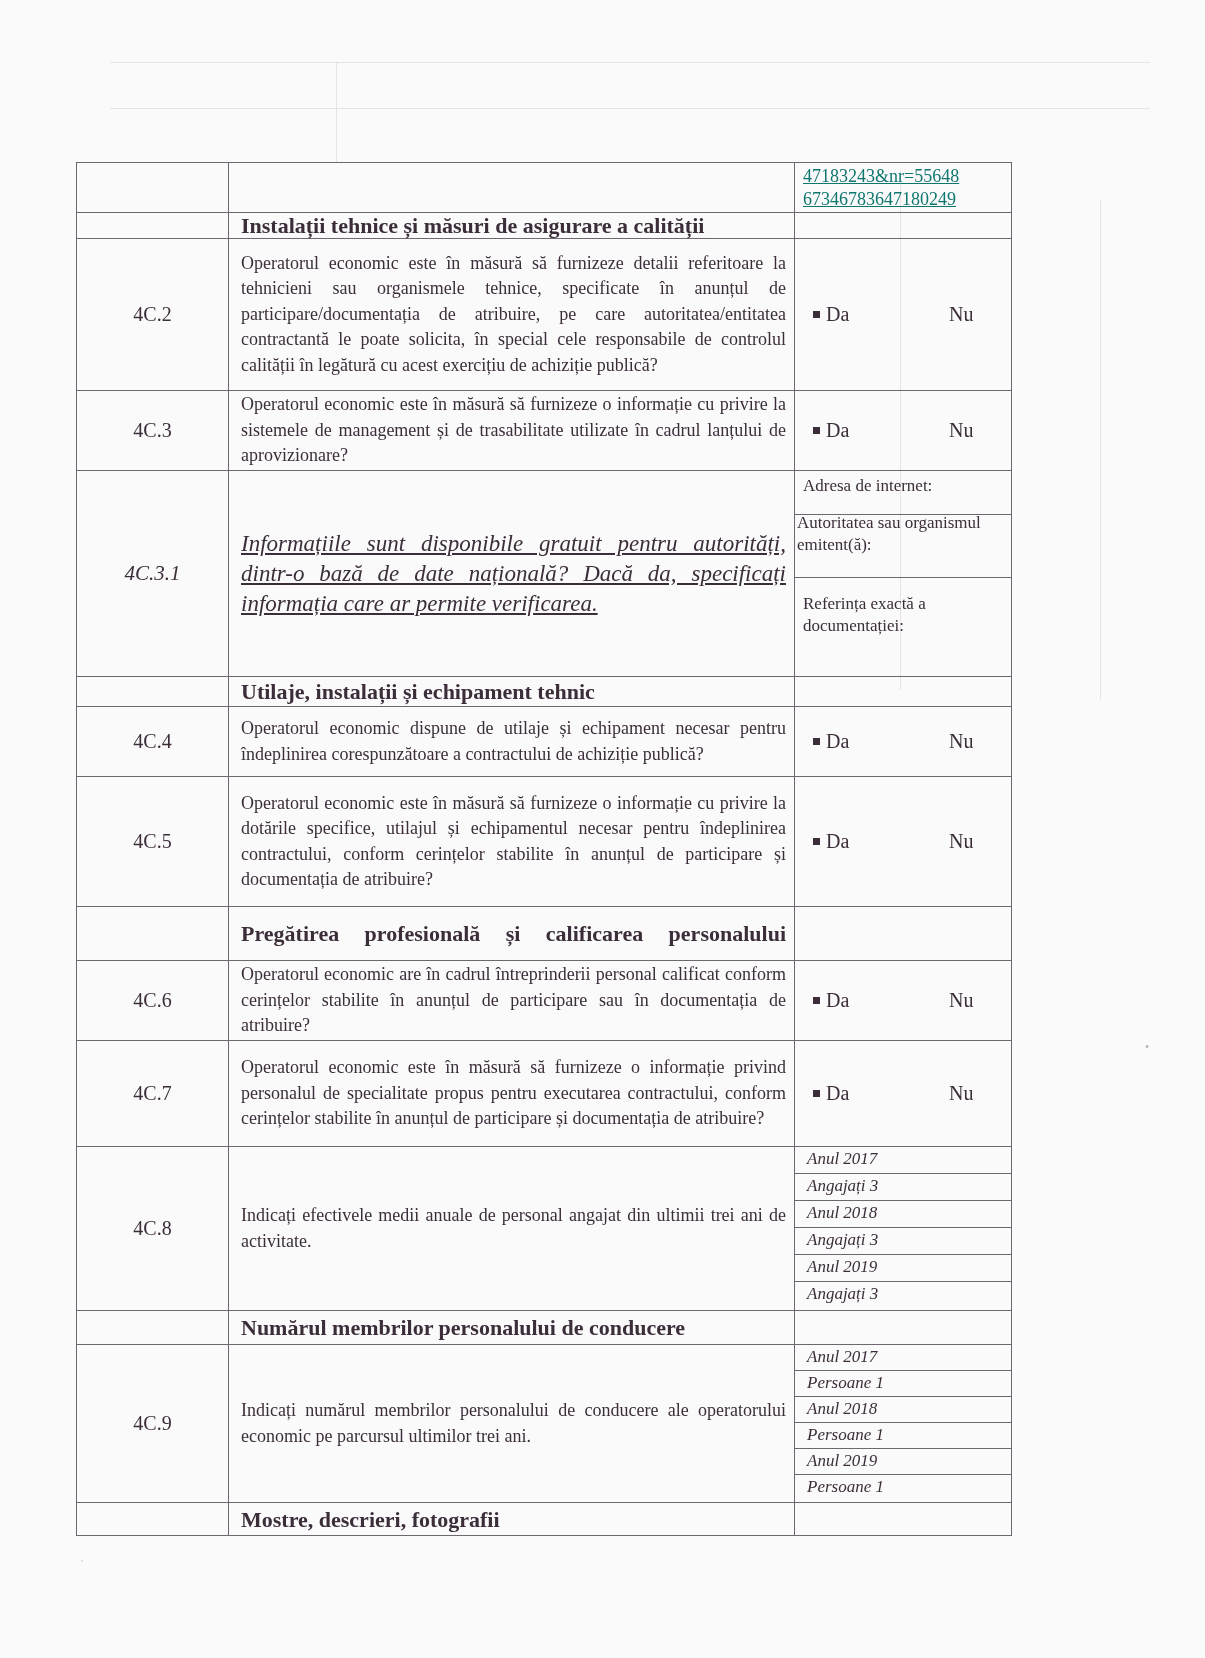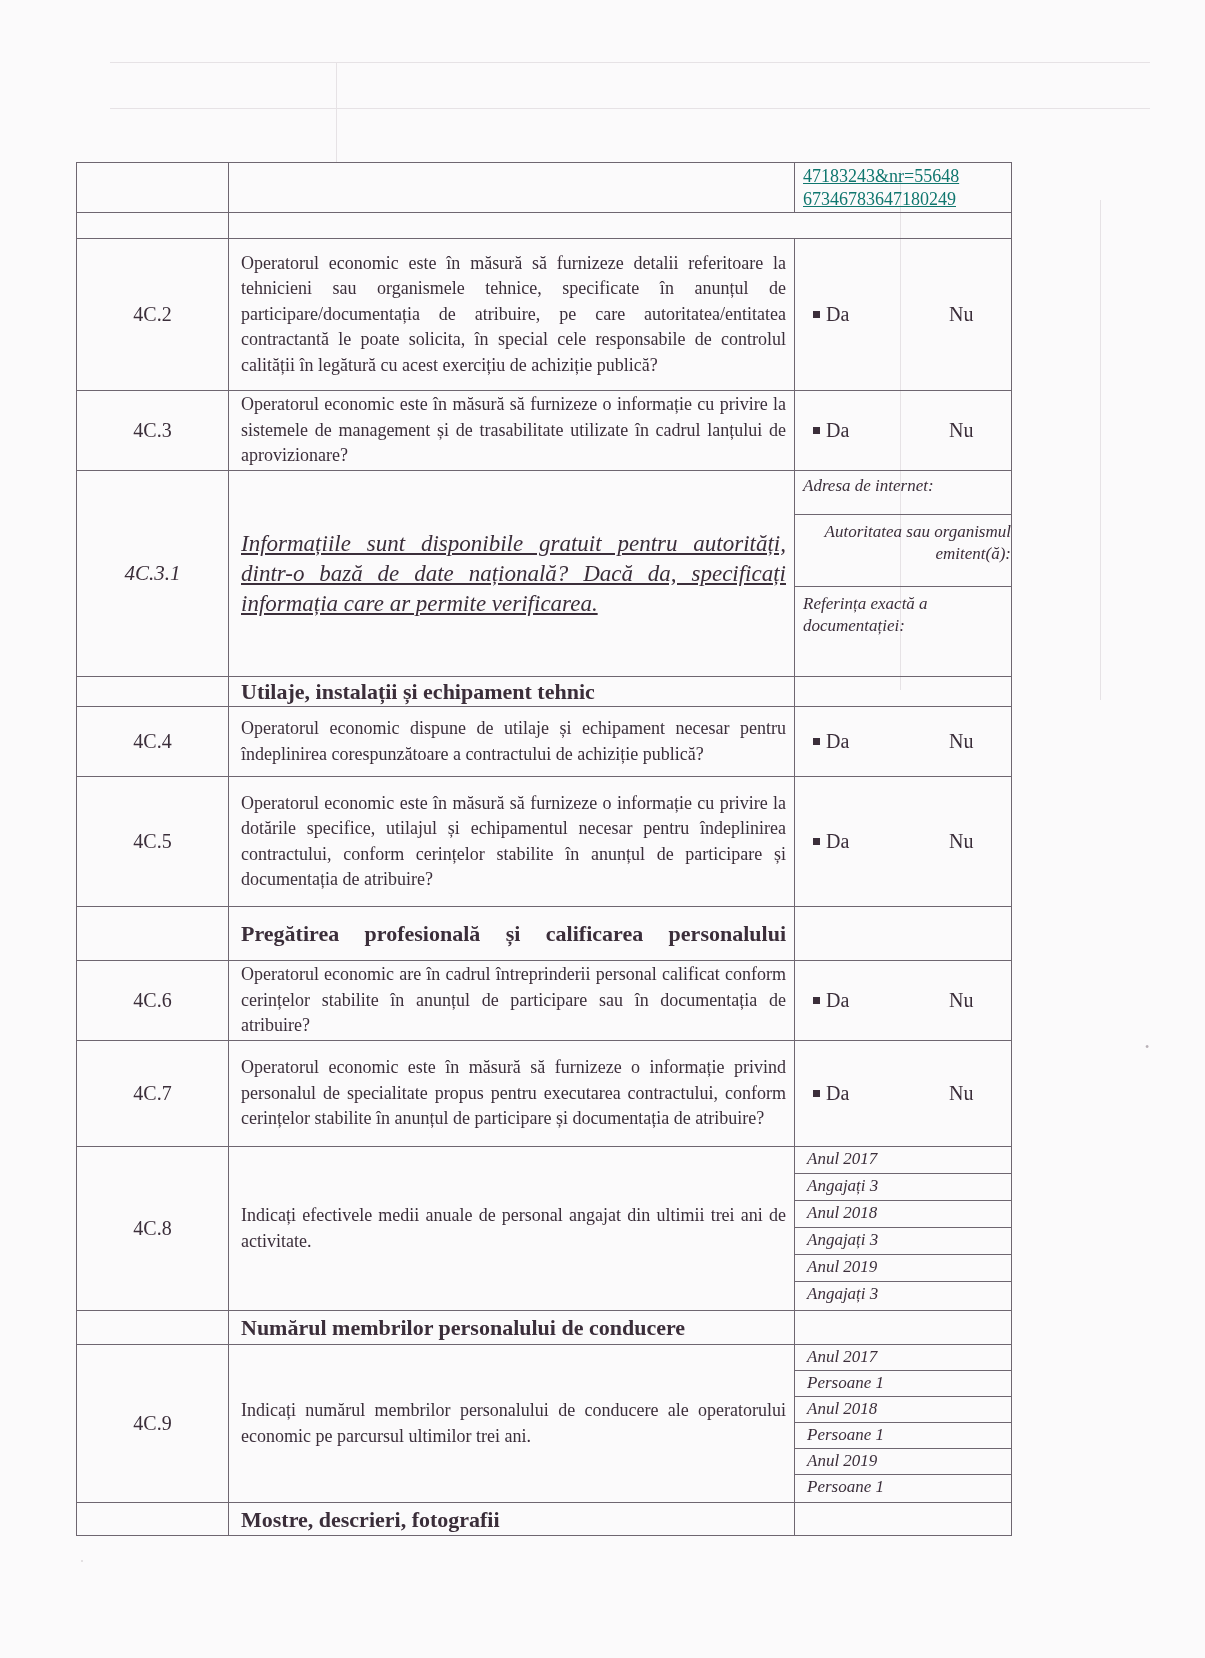--- a/index.html
+++ b/index.html
@@ -23,21 +23,21 @@
   .sec { font-size: 22px; font-weight: bold; line-height: 27px; width: 100%; }
   .sec.just { text-align: justify; text-align-last: justify; }
   .ital { font-style: italic; font-size: 23px; line-height: 30px; text-align: justify; text-align-last: left; text-decoration: underline; }
   .dn { position: absolute; top: 0; bottom: 0; left: 0; right: 0; display: flex; align-items: center; font-size: 20px; }
   .da { position: absolute; left: 18px; }
   .da .sq { display: inline-block; width: 7px; height: 7px; background: #3b2e3a; margin-right: 6px; vertical-align: middle; position: relative; top: -2px; }
   .nu { position: absolute; left: 154px; }
   .link { padding: 2px 0 0 8px; font-size: 18px; line-height: 23px; text-decoration: underline; color: #0f766e; }
   .sub { position: absolute; left: 0; right: 0; border-bottom: 1.3px solid #6e6670; box-sizing: border-box; padding-left: 8px; }
   .sub.last { border-bottom: none; }
-  .sub .it { font-style: italic; font-size: 17px; line-height: 22px; }
+  .sub .it { font-size: 17px; line-height: 22px; }
   .yr { font-size: 17px; line-height: 24px; padding-left: 12px; font-style: italic; }
   .ycell { position: absolute; left: 0; right: 0; border-bottom: 1.2px solid #6e6670; box-sizing: border-box; }
   .ycell.last { border-bottom: none; }
   .mark { position: absolute; color: #b9b1b7; font-size: 12px; }
 </style>
 </head>
 <body>
 
 <div>
   <div class="bleed-line" style="left:110px; top:62px; width:1040px;"></div>
@@ -55,20 +55,23 @@
     <div class="c3">
       <div class="link">
         <div>47183243&amp;nr=55648</div>
         <div>67346783647180249</div>
       </div>
     </div>
   </div>
 
   <div class="row" style="top:50px; height:26px;">
     <div class="c1"></div>
+    <div class="c2">
+      <div class="sec">Instalații tehnice și măsuri de asigurare a calității</div>
+    </div>
     <div class="c3"></div>
   </div>
 
   <div class="row" style="top:76px; height:152px;">
     <div class="c1">4C.2</div>
     <div class="c2">
       <div class="q">Operatorul economic este în măsură să furnizeze detalii referitoare la tehnicieni sau organismele tehnice, specificate în anunțul de participare/documentația de atribuire, pe care autoritatea/entitatea contractantă le poate solicita, în special cele responsabile de controlul calității în legătură cu acest exercițiu de achiziție publică?</div>
     </div>
     <div class="c3">
       <div class="dn">
@@ -93,21 +96,21 @@
 
   <div class="row" style="top:308px; height:206px;">
     <div class="c1" style="font-style:italic; font-size:21px;">4C.3.1</div>
     <div class="c2">
       <div class="ital">Informațiile sunt disponibile gratuit pentru autorități, dintr-o bază de date națională? Dacă da, specificați informația care ar permite verificarea.</div>
     </div>
     <div class="c3">
       <div class="sub" style="top:0; height:44px; padding-top:4px;">
         <div class="it">Adresa de internet:</div>
       </div>
-      <div class="sub" style="top:44px; height:72px; padding-top:6px; padding-left:2px;text-align:right;">
+      <div class="sub" style="top:35px; height:72px; padding-top:6px; padding-left:2px;">
         <div class="it">Autoritatea sau organismul emitent(ă):</div>
       </div>
       <div class="sub last" style="top:116px; height:90px; padding-top:6px;">
         <div class="it">Referința exactă a documentației:</div>
       </div>
     </div>
   </div>
 
   <div class="row" style="top:514px; height:30px;">
     <div class="c1"></div>

